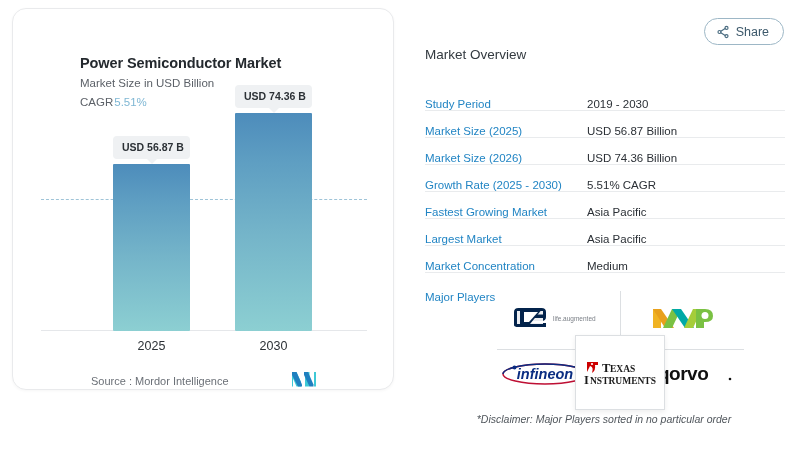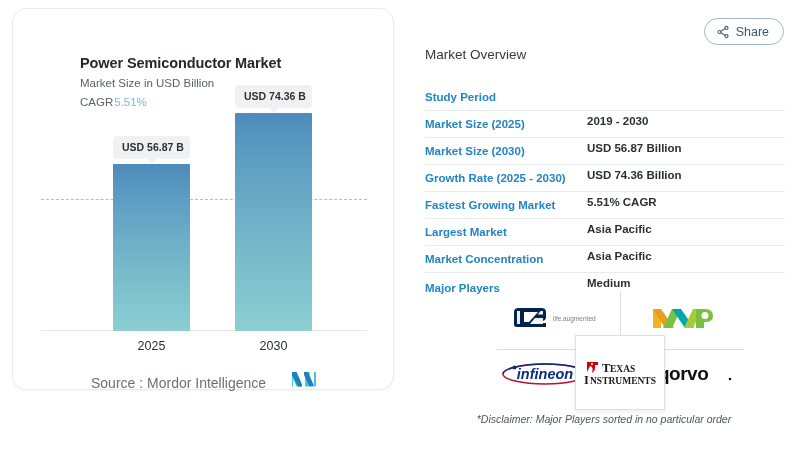--- a/index.html
+++ b/index.html
@@ -89,21 +89,21 @@
   .xl-2025 { left: 100px; width: 77px; }
   .xl-2030 { left: 222px; width: 77px; margin-top: 28px; }
 
   .axisline {
     position: absolute; left: 28px; bottom: 18px; width: 326px; height: 1px;
     background: #e5e7ea;
   }
 
   .source {
     position: absolute; left: 78px; top: 366px;
-    font-size: 14px; color: #6b7077;
+    font-size: 11px; color: #6b7077;
   }
   .mordor-logo {
     position: absolute; left: 278px; top: 362px;
     width: 26px; height: 16px;
   }
 
   
   .share-btn {
     position: absolute; right: 16px; top: 18px;
     height: 27px; padding: 0 14px 0 11px;
@@ -116,25 +116,24 @@
   }
   .share-btn svg { display: block; }
 
   .overview-title {
     position: absolute; left: 425px; top: 47px;
     font-size: 13.5px; color: #333a40; font-weight: 400;
   }
 
   .table { position: absolute; left: 425px; top: 84px; width: 360px; }
   .trow {
-    display: flex; align-items: center;
+    display: flex; align-items: flex-end;
     height: 27px;
     border-bottom: 1px solid #e9ebed;
     font-size: 11.5px;
-    font-weight: bold;
   }
   .trow .k { width: 162px; color: #2285c4; }
   .trow .v { color: #2b3036; margin-top: 48px; }
   .trow.major { border-bottom: none; height: 30px; }
 
   
   .logos {
     position: absolute; left: 497px; top: 291px;
     width: 247px; height: 111px;
   }
@@ -222,21 +221,21 @@
   <div class="table">
     <div class="trow">
       <span class="k">Study Period</span>
       <span class="v">2019 - 2030</span>
     </div>
     <div class="trow">
       <span class="k">Market Size (2025)</span>
       <span class="v">USD 56.87 Billion</span>
     </div>
     <div class="trow">
-      <span class="k">Market Size (2030)</span>
+      <span class="k">Market Size (2026)</span>
       <span class="v">USD 74.36 Billion</span>
     </div>
     <div class="trow">
       <span class="k">Growth Rate (2025 - 2030)</span>
       <span class="v">5.51% CAGR</span>
     </div>
     <div class="trow">
       <span class="k">Fastest Growing Market</span>
       <span class="v">Asia Pacific</span>
     </div>

